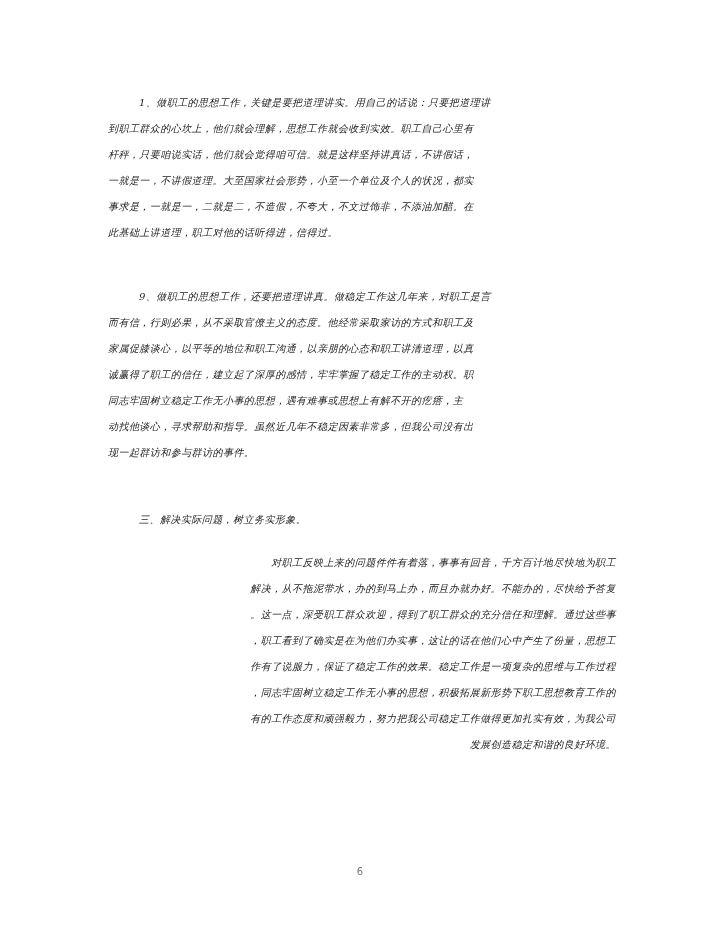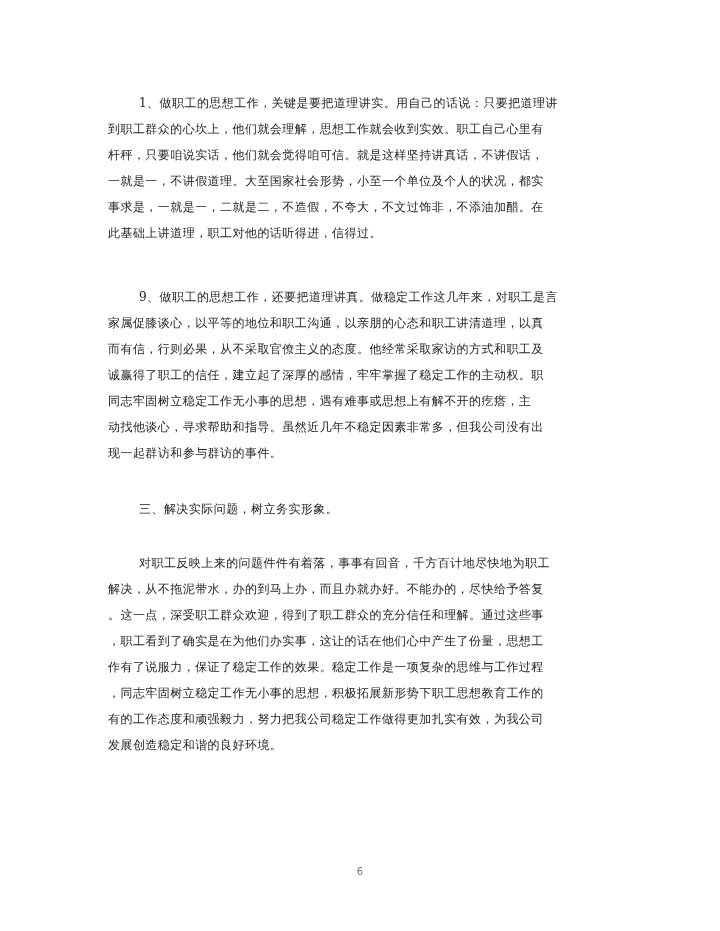--- a/index.html
+++ b/index.html
@@ -1,47 +1,47 @@
 <!DOCTYPE html>
 <html><head>
 <meta charset="utf-8">
 <style>
   html, body { margin: 0; padding: 0; background: #ffffff; }
   body { width: 720px; height: 931px; position: relative; overflow: hidden;
          font-family: "DejaVu Serif", "Liberation Serif", serif; color: #1e1e1e; }
   .page { position: absolute; left: 0; top: 0; width: 720px; height: 931px; background: #fff; }
   .block { position: absolute; left: 108px; width: 508px; }
-  .line { height: 26px; line-height: 26px; font-size: 12px; white-space: nowrap;
-          letter-spacing: 0.45px; }
+  .line { height: 26px; line-height: 26px; font-size: 10px; white-space: nowrap;
+          letter-spacing: 0.45px; font-style: italic; }
   .indent { padding-left: 31px; }
   #p1 { top: 90px; }
   #p2 { top: 284px; }
-  #h3 { top: 496px; }
-  #p3 { top: 550px; }
+  #h3 { top: 507px; }
+  #p3 { top: 550px; text-align: right; }
   .pagenum { position: absolute; top: 866px; left: 350px; width: 20px; text-align: center;
              font-family: "DejaVu Sans", sans-serif; font-size: 10px; color: #777; }
 </style>
 </head>
 <body>
 
 <div class="page">
 
   <div class="block" id="p1">
     <div class="line indent">1、做职工的思想工作，关键是要把道理讲实。用自己的话说：只要把道理讲</div>
     <div class="line">到职工群众的心坎上，他们就会理解，思想工作就会收到实效。职工自己心里有</div>
     <div class="line">杆秤，只要咱说实话，他们就会觉得咱可信。就是这样坚持讲真话，不讲假话，</div>
     <div class="line">一就是一，不讲假道理。大至国家社会形势，小至一个单位及个人的状况，都实</div>
     <div class="line">事求是，一就是一，二就是二，不造假，不夸大，不文过饰非，不添油加醋。在</div>
     <div class="line">此基础上讲道理，职工对他的话听得进，信得过。</div>
   </div>
 
   <div class="block" id="p2">
     <div class="line indent">9、做职工的思想工作，还要把道理讲真。做稳定工作这几年来，对职工是言</div>
+    <div class="line">而有信，行则必果，从不采取官僚主义的态度。他经常采取家访的方式和职工及</div>
     <div class="line">家属促膝谈心，以平等的地位和职工沟通，以亲朋的心态和职工讲清道理，以真</div>
-    <div class="line">而有信，行则必果，从不采取官僚主义的态度。他经常采取家访的方式和职工及</div>
     <div class="line">诚赢得了职工的信任，建立起了深厚的感情，牢牢掌握了稳定工作的主动权。职</div>
     <div class="line">同志牢固树立稳定工作无小事的思想，遇有难事或思想上有解不开的疙瘩，主</div>
     <div class="line">动找他谈心，寻求帮助和指导。虽然近几年不稳定因素非常多，但我公司没有出</div>
     <div class="line">现一起群访和参与群访的事件。</div>
   </div>
 
   <div class="block" id="h3">
     <div class="line indent">三、解决实际问题，树立务实形象。</div>
   </div>
 

